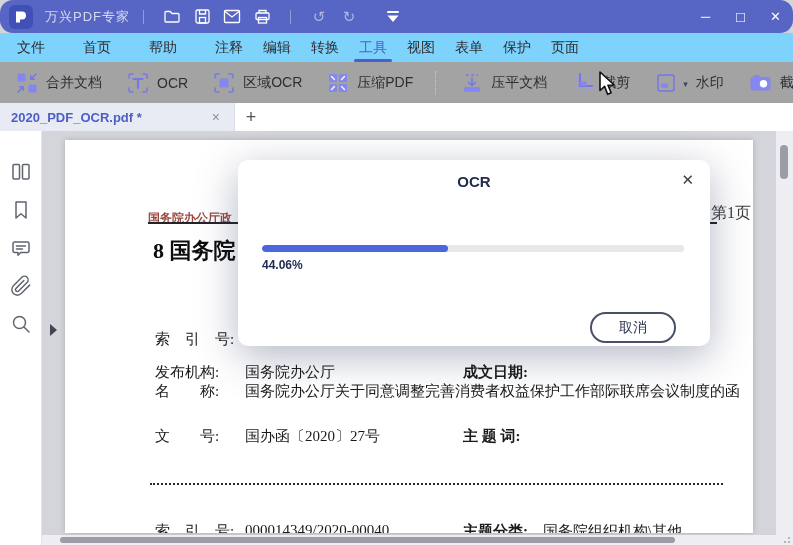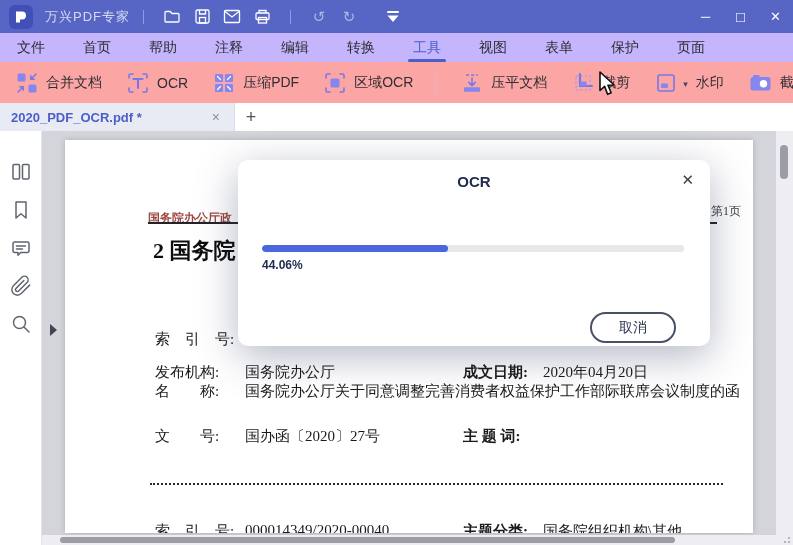--- a/index.html
+++ b/index.html
@@ -1,44 +1,44 @@
 <!DOCTYPE html>
 <html><head>
 <meta charset="utf-8">
 <style>
   html,body{margin:0;padding:0;background:#888;}
   .app{position:relative;width:793px;height:545px;overflow:hidden;background:#d4d5da;
        font-family:"Liberation Sans",sans-serif;-webkit-font-smoothing:antialiased;}
 
   
   .titlebar{position:absolute;top:0;left:0;right:0;height:33px;background:#5765c5;
-            display:flex;align-items:center;color:#fff;}
+            display:flex;align-items:center;color:#fff;border-radius:13px;}
   .logo{width:24px;height:24px;margin-left:9px;background:#4150b7;border-radius:6px;
         display:flex;align-items:center;justify-content:center;flex:0 0 auto;}
   .apptitle{margin-left:12px;font-size:13px;color:rgba(255,255,255,.75);letter-spacing:1px;}
   .tb-sep{width:1px;height:14px;background:rgba(255,255,255,.35);margin:0 13px;}
   .tb-ic{width:30px;height:26px;display:flex;align-items:center;justify-content:center;}
   .tb-glyph{font-size:15px;color:rgba(255,255,255,.5);width:30px;text-align:center;}
   .tb-custom{margin-left:14px;}
   .win{margin-left:auto;display:flex;height:33px;}
   .win-btn{width:35px;height:33px;display:flex;align-items:center;justify-content:center;
            font-size:13px;color:#fff;}
   .win-btn.max{font-size:15px;}
 
   
-  .menubar{position:absolute;top:33px;left:0;right:0;height:29px;background:#c4b5fd;
+  .menubar{position:absolute;top:33px;left:0;right:0;height:29px;background:#7dd3fc;
            display:flex;align-items:center;font-size:14px;color:#2d2d33;}
   .menu-item{position:relative;height:29px;display:flex;align-items:center;padding:0 2px;}
-  .m0{margin-left:15px;} .mwide{margin-left:34px;} .mtight{margin-left:34px;}
+  .m0{margin-left:15px;} .mwide{margin-left:34px;} .mtight{margin-left:16px;}
   .menu-item.active{color:#4a5fc8;}
   .menu-item.active::after{content:"";position:absolute;left:-3px;right:-3px;bottom:0;
            height:3px;background:#4a5fc8;border-radius:2px;}
 
   
-  .toolbar{position:absolute;top:62px;left:0;right:0;height:41px;background:#fca5a5;
+  .toolbar{position:absolute;top:62px;left:0;right:0;height:41px;background:#a3a3a3;
            border-bottom:1px solid #dfe3f2;display:flex;align-items:center;overflow:hidden;}
   .tool{display:flex;align-items:center;gap:8px;margin-left:25px;font-size:14px;
         color:#2f2f33;white-space:nowrap;flex:0 0 auto;}
   .tool.first{margin-left:16px;}
   .caret{font-size:9px;color:#3c4664;margin-left:-2px;align-self:flex-end;padding-bottom:5px;}
   .tool-divider{width:0;border-left:1px dotted #c6c9de;height:24px;margin-left:22px;flex:0 0 auto;}
 
   
   .tabbar{position:absolute;top:103px;left:0;right:0;height:28px;background:#fff;
           border-bottom:1px solid #e3e3ea;display:flex;align-items:stretch;}
@@ -57,21 +57,21 @@
   .expander{position:absolute;left:50px;top:324px;width:0;height:0;z-index:5;
             border-left:7px solid #3f4654;border-top:6px solid transparent;
             border-bottom:6px solid transparent;}
 
   
   .docarea{position:absolute;left:42px;top:131px;right:0;bottom:0;background:#d4d5da;}
   .page{position:absolute;left:23px;top:9px;width:688px;bottom:12px;background:#fff;
         box-shadow:0 0 6px rgba(0,0,0,.18);overflow:hidden;
         font-family:"Liberation Serif",serif;color:#1a1a1a;}
   .doc-header-left{position:absolute;left:83px;top:70px;font-size:12px;font-weight:bold;color:#9c4a42;}
-  .doc-page-num{position:absolute;left:646px;top:63px;font-size:12px;color:#3c3c3c;}
+  .doc-page-num{position:absolute;left:646px;top:63px;font-size:16px;color:#3c3c3c;}
   .doc-rule{position:absolute;left:83px;right:36px;top:82px;height:2px;background:#23232a;}
   .doc-heading{position:absolute;left:88px;top:96px;font-size:22px;font-weight:bold;color:#0d0d0d;}
   .frow{position:absolute;left:0;right:0;height:18px;font-size:15px;}
   .fl{position:absolute;left:90px;font-weight:normal;}
   .fv{position:absolute;left:180px;}
   .fl2{position:absolute;left:398px;font-weight:bold;}
   .fv2{position:absolute;left:478px;}
   .doc-dotted{position:absolute;left:85px;right:30px;top:343px;border-top:2px dotted #2a2a2a;}
 
   .vscroll{position:absolute;right:0;top:0;width:17px;bottom:10px;background:#eeeef2;}
@@ -189,45 +189,45 @@
         <svg width="22" height="22" viewBox="0 0 22 22" fill="none" stroke="#7678e8" stroke-width="1.6" stroke-linecap="round">
           <path d="M2 6 V3.5 a1.5 1.5 0 0 1 1.5-1.5 H6 M16 2 h2.5 A1.5 1.5 0 0 1 20 3.5 V6 M20 16 v2.5 a1.5 1.5 0 0 1 -1.5 1.5 H16 M6 20 H3.5 A1.5 1.5 0 0 1 2 18.5 V16"></path>
           <path d="M6.5 7 h9 M11 7 v9" stroke-width="2.1"></path>
           </svg>
       </span>
       <span>OCR</span>
     </div>
 
     <div class="tool">
       <span>
+        <svg width="22" height="22" viewBox="0 0 22 22" fill="none" stroke="#7678e8" stroke-width="1.6" stroke-linecap="round">
+          <path d="M2 6 V3.5 a1.5 1.5 0 0 1 1.5-1.5 H6 M16 2 h2.5 A1.5 1.5 0 0 1 20 3.5 V6 M20 16 v2.5 a1.5 1.5 0 0 1 -1.5 1.5 H16 M6 20 H3.5 A1.5 1.5 0 0 1 2 18.5 V16"></path>
+          <rect x="6.5" y="6.5" width="9" height="9" rx="1.5" fill="#8487ef" stroke="none"></rect>
+          </svg>
+      </span>
+      <span>区域OCR</span>
+    </div>
+
+    <div class="tool">
+      <span>
         <svg width="22" height="22" viewBox="0 0 22 22">
           <g fill="#8487ef">
               <rect x="2" y="2" width="8" height="8" rx="1"></rect>
               <rect x="12" y="2" width="8" height="8" rx="1"></rect>
               <rect x="2" y="12" width="8" height="8" rx="1"></rect>
               <rect x="12" y="12" width="8" height="8" rx="1"></rect>
             </g>
           <g stroke="#fff" stroke-width="1.3" stroke-linecap="round">
             <path d="M4.5 4.5 l3 3 M17.5 4.5 l-3 3 M4.5 17.5 l3-3 M17.5 17.5 l-3-3"></path>
           </g>
           </svg>
       </span>
       <span>压缩PDF</span>
     </div>
 
-    <div class="tool">
-      <span>
-        <svg width="22" height="22" viewBox="0 0 22 22" fill="none" stroke="#7678e8" stroke-width="1.6" stroke-linecap="round">
-          <path d="M2 6 V3.5 a1.5 1.5 0 0 1 1.5-1.5 H6 M16 2 h2.5 A1.5 1.5 0 0 1 20 3.5 V6 M20 16 v2.5 a1.5 1.5 0 0 1 -1.5 1.5 H16 M6 20 H3.5 A1.5 1.5 0 0 1 2 18.5 V16"></path>
-          <rect x="6.5" y="6.5" width="9" height="9" rx="1.5" fill="#8487ef" stroke="none"></rect>
-          </svg>
-      </span>
-      <span>区域OCR</span>
-    </div>
-
     <div class="tool-divider"></div>
 
     <div class="tool">
       <span>
         <svg width="22" height="22" viewBox="0 0 22 22">
           <path d="M5 3 h12" stroke="#7678e8" stroke-width="1.5" stroke-dasharray="3 2.2" fill="none"></path>
           <path d="M11 6 v7 M7.8 10.4 L11 13.6 L14.2 10.4" stroke="#7678e8" stroke-width="1.6" fill="none" stroke-linecap="round" stroke-linejoin="round"></path>
           <rect x="3" y="15.2" width="16" height="4.6" rx="1" fill="#8487ef"></rect>
           </svg>
       </span>
@@ -307,31 +307,30 @@
         </svg>
     </div>
   </div>
   <div class="expander"></div>
 
   <div class="docarea">
     <div class="page">
       <div class="doc-header-left">国务院办公厅政</div>
       <div class="doc-page-num">第1页</div>
       <div class="doc-rule"></div>
-      <div class="doc-heading">2 国务院</div>
+      <div class="doc-heading">8 国务院</div>
 
       <div class="frow" style="top:190px">
         <span class="fl">索　引　号:</span>
         <span class="fv"></span>
       </div>
       <div class="frow" style="top:223px">
         <span class="fl">发布机构:</span>
         <span class="fv">国务院办公厅</span>
         <span class="fl2">成文日期:</span>
-        <span class="fv2">2020年04月20日</span>
       </div>
       <div class="frow" style="top:242px">
         <span class="fl">名　　称:</span>
         <span class="fv">国务院办公厅关于同意调整完善消费者权益保护工作部际联席会议制度的函</span>
       </div>
       <div class="frow" style="top:287px">
         <span class="fl">文　　号:</span>
         <span class="fv">国办函〔2020〕27号</span>
         <span class="fl2">主 题 词:</span>
         <span class="fv2"></span>

